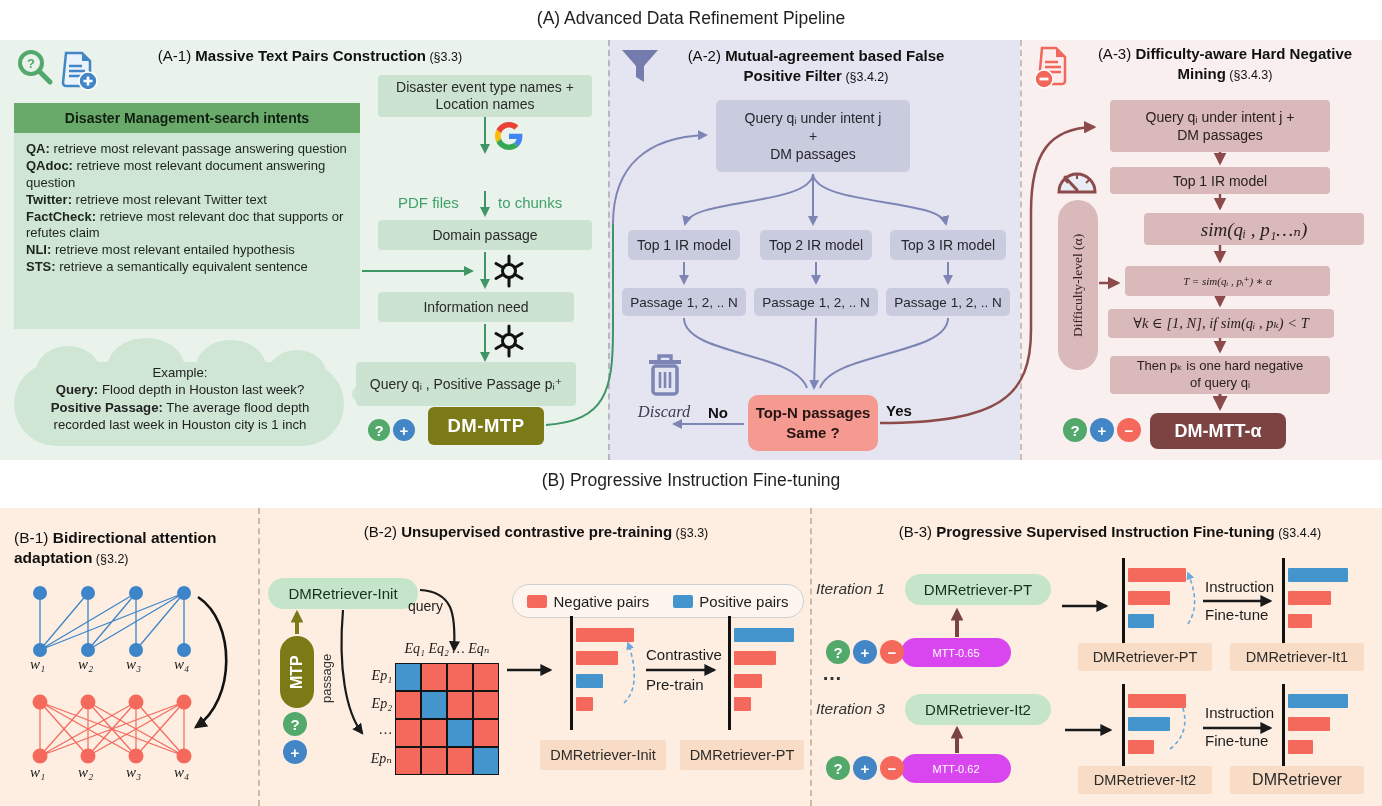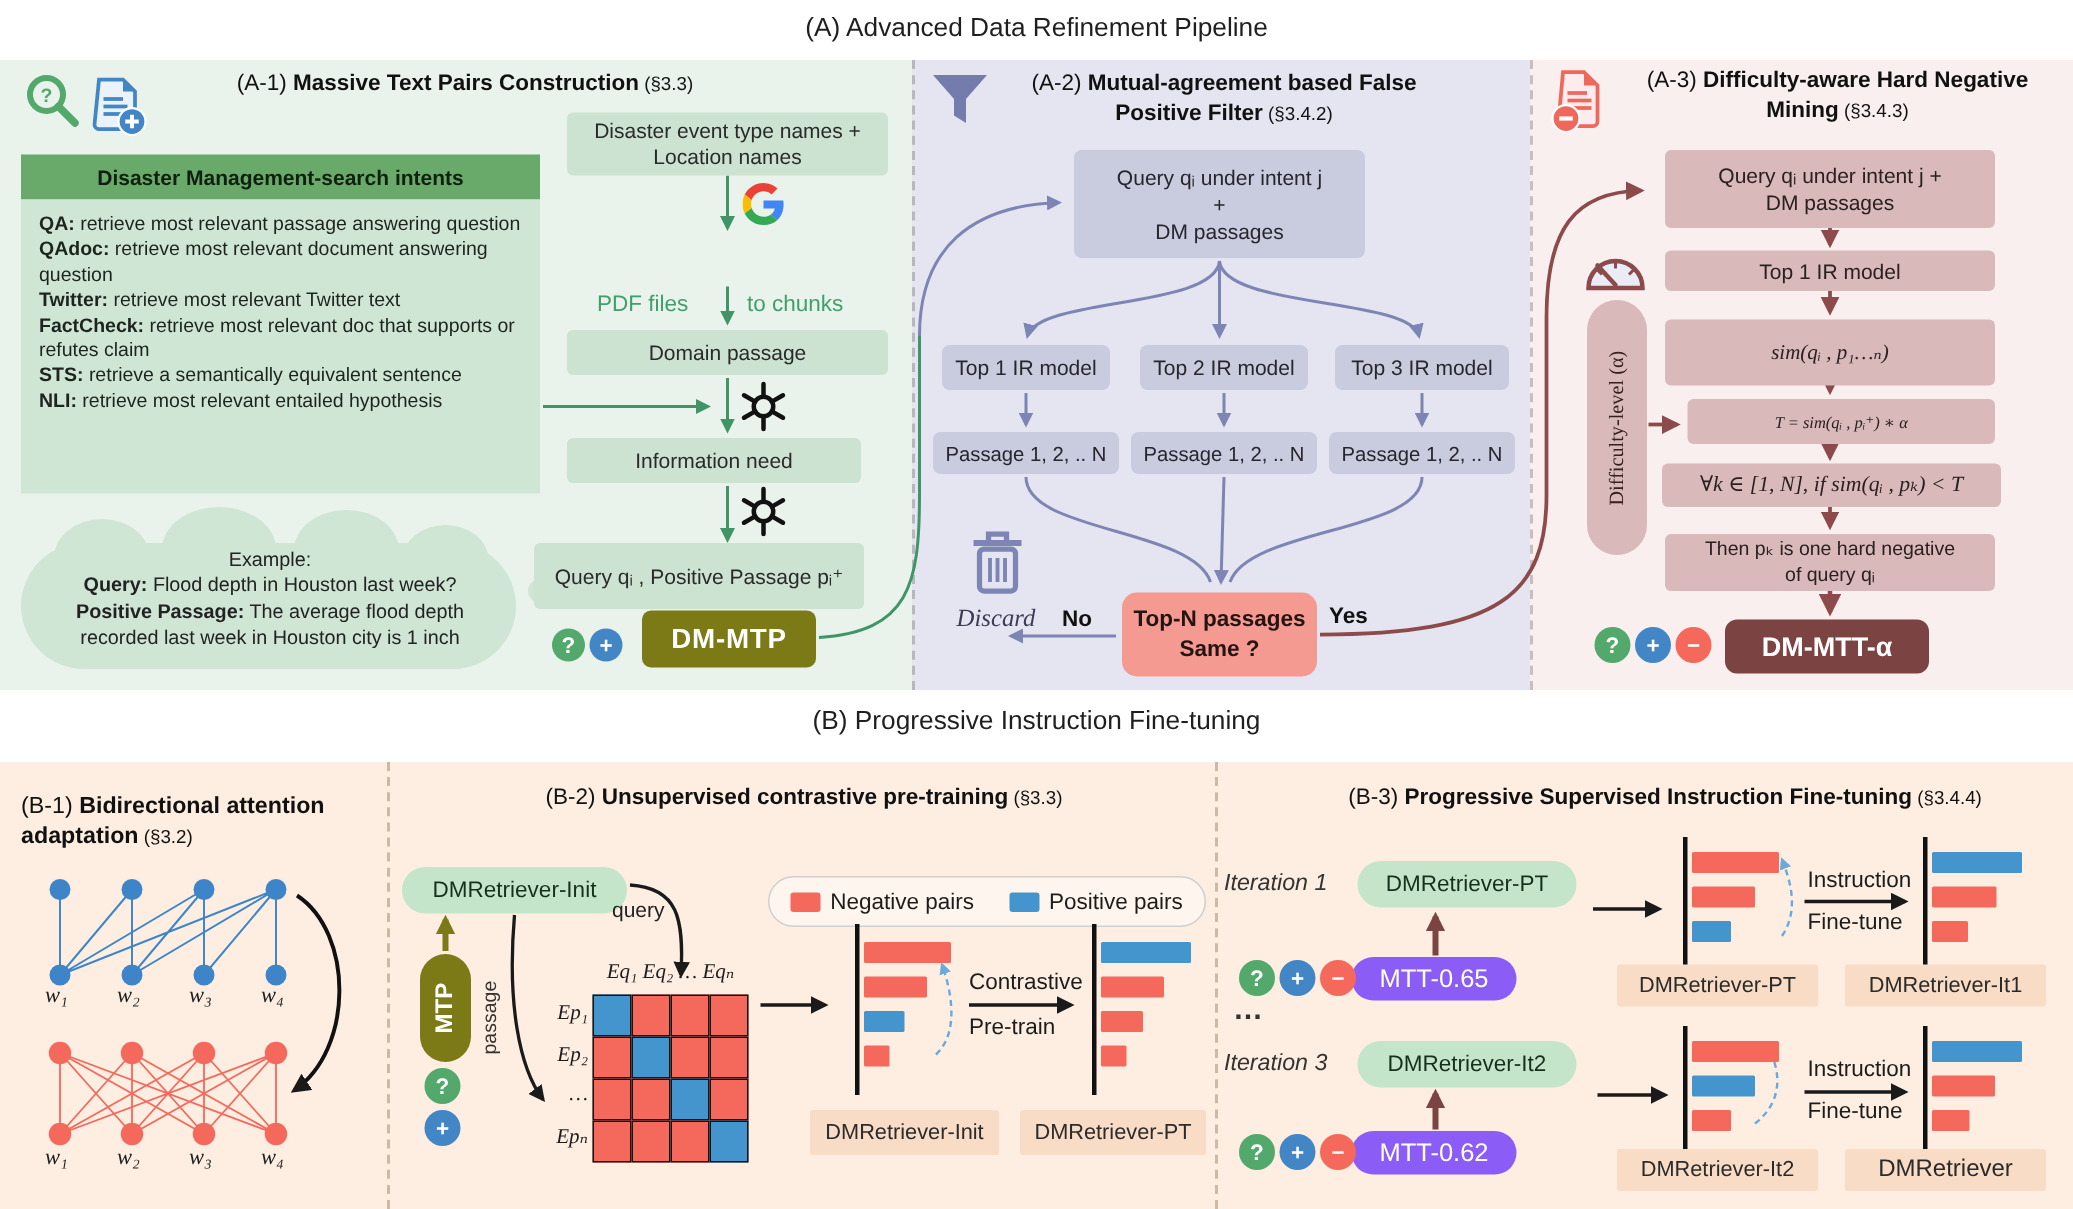--- a/index.html
+++ b/index.html
@@ -30,21 +30,21 @@
 .cloudpart{background:#cfe6d4;border-radius:50%}
 .cloudtext{font-size:13.2px;line-height:1.32;color:#222}
 .olivebtn{background:#7b7a16;color:#fff;font-weight:bold;font-size:18.5px;border-radius:6px;letter-spacing:.5px}
 .maroonbtn{background:#7c4343;color:#fff;font-weight:bold;font-size:18px;border-radius:8px}
 .salmonbox{background:#f59a90;border-radius:10px;font-weight:bold;font-size:15px;color:#241414;line-height:1.35}
 .circ{border-radius:50%;color:#fff;font-weight:bold;display:flex;align-items:center;justify-content:center;font-size:15px}
 .cgreen{background:#53a86b}.cblue{background:#4286c5}.cred{background:#f4695c}
 .vtext{writing-mode:vertical-rl;transform:rotate(180deg);display:flex;align-items:center;justify-content:center}
 .dpill{background:#d9b9b9;border-radius:20px;font-family:"Liberation Serif","DejaVu Serif",serif;font-size:13.5px;color:#33201f}
 .greenpill{background:#c5e5ca;border-radius:16px;font-size:15px;color:#15301c}
-.mttpill{background:#8b5cf6;border-radius:15px;color:#fff;font-size:17px}
+.mttpill{background:#d946ef;border-radius:15px;color:#fff;font-size:11px}
 .peachlbl{background:#f8dcc5;font-size:14.5px;color:#2b2b2b;border-radius:2px}
 .legend{border:1.5px solid #cfcfcf;border-radius:17px;background:#fef6ee;display:flex;align-items:center;justify-content:center;gap:14px;font-size:15px}
 .sw{width:20px;height:13px;border-radius:2px;display:inline-block}
 .axis{position:absolute;width:3px;background:#111}
 .bars{position:absolute;display:flex;flex-direction:column;gap:9px;align-items:flex-start}
 .bar{height:14px;border-radius:1px}
 #matrix{position:absolute;display:grid;grid-template-columns:repeat(4,26px);grid-auto-rows:28px}
 .mc{border:1px solid #141414}
 .mlbl{position:absolute;font-size:14px;text-align:right}
 .iter{font-style:italic;font-size:15.5px;color:#333}
@@ -208,22 +208,22 @@
   <div class="abs ctr ptitle z2" style="left:110px;top:46px;width:400px">
     <span><span>(A-1) </span><span class="tb">Massive Text Pairs Construction</span><span class="sec"> (§3.3)</span></span>
   </div>
 
   <div class="abs ctr greenhdr z2" style="left:14px;top:103px;width:346px;height:30px">Disaster Management-search intents</div>
   <div class="abs intentbody z2" style="left:14px;top:133px;width:346px;height:196px">
     <div><b>QA:</b> <span>retrieve most relevant passage answering question</span></div>
     <div><b>QAdoc:</b> <span>retrieve most relevant document answering question</span></div>
     <div><b>Twitter:</b> <span>retrieve most relevant Twitter text</span></div>
     <div><b>FactCheck:</b> <span>retrieve most relevant doc that supports or refutes claim</span></div>
+    <div><b>NLI:</b> <span>retrieve most relevant entailed hypothesis</span></div>
     <div><b>STS:</b> <span>retrieve a semantically equivalent sentence</span></div>
-    <div><b>NLI:</b> <span>retrieve most relevant entailed hypothesis</span></div>
   </div>
 
   <div class="abs z2">
     <div class="abs cloudpart" style="left:14px;top:362px;width:330px;height:84px;border-radius:42px"></div>
     <div class="abs cloudpart" style="left:36px;top:346px;width:64px;height:52px"></div>
     <div class="abs cloudpart" style="left:108px;top:338px;width:76px;height:56px"></div>
     <div class="abs cloudpart" style="left:196px;top:340px;width:70px;height:54px"></div>
     <div class="abs cloudpart" style="left:268px;top:350px;width:58px;height:48px"></div>
     <div class="abs cloudpart" style="left:352px;top:386px;width:16px;height:16px"></div>
     <div class="abs cloudpart" style="left:368px;top:374px;width:10px;height:10px"></div>
@@ -332,21 +332,21 @@
   </span>
   <div class="abs ctr ptitle z2" style="left:1075px;top:44px;width:300px">
     <span><span>(A-3) </span><span class="tb">Difficulty-aware Hard Negative Mining</span><span class="sec"> (§3.4.3)</span></span>
   </div>
 
   <div class="abs col rbox z2" style="left:1110px;top:100px;width:220px;height:52px;line-height:1.3">
     <div>Query qᵢ under intent j +</div>
     <div>DM passages</div>
   </div>
   <div class="abs ctr rbox z2" style="left:1110px;top:167px;width:220px;height:27px">Top 1 IR model</div>
-  <div class="abs ctr rbox mathfont z2" style="left:1110px;top:213px;width:220px;height:44px;font-size:14px">sim(qᵢ , p₁…ₙ)</div>
+  <div class="abs ctr rbox mathfont z2" style="left:1144px;top:213px;width:220px;height:32px;font-size:19px">sim(qᵢ , p₁…ₙ)</div>
   <div class="abs ctr rbox mathfont z2" style="left:1125px;top:266px;width:205px;height:30px;font-size:11px">T = sim(qᵢ , pᵢ⁺) ∗ α</div>
   <div class="abs ctr rbox mathfont z2" style="left:1108px;top:309px;width:226px;height:29px;font-size:14.5px">∀k ∈ [1, N], if sim(qᵢ , pₖ) &lt; T</div>
   <div class="abs col rbox z2" style="left:1110px;top:356px;width:220px;height:38px;font-size:13px;line-height:1.3">
     <div>Then pₖ is one hard negative</div>
     <div>of query qᵢ</div>
   </div>
   <div class="abs ctr maroonbtn z2" style="left:1150px;top:413px;width:136px;height:36px">DM-MTT-α</div>
 
   <span class="abs z2" style="left:1055px;top:163px">
     <svg width="44" height="32" viewBox="0 0 44 32">

